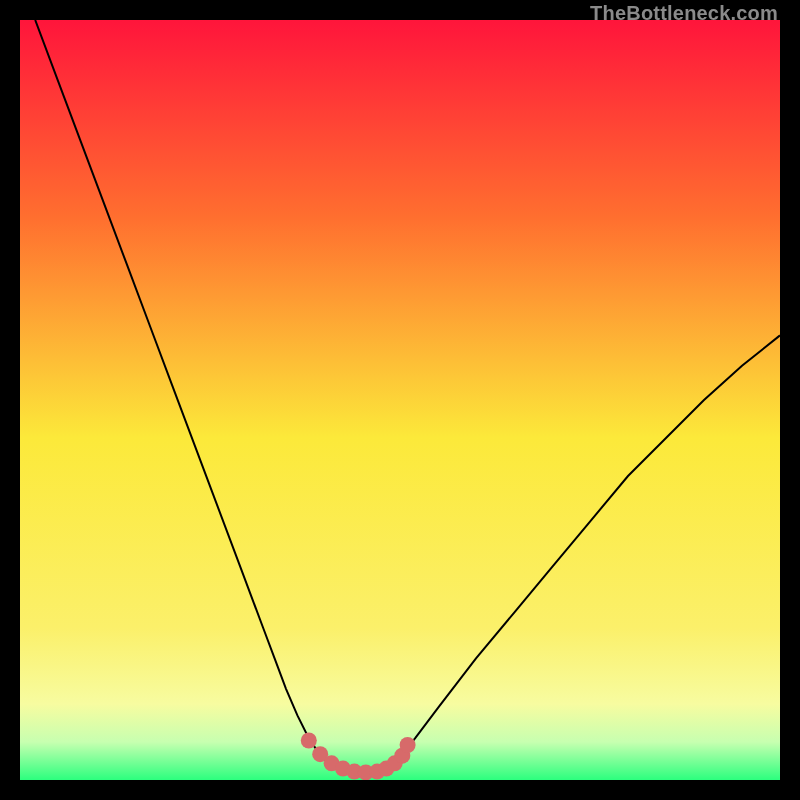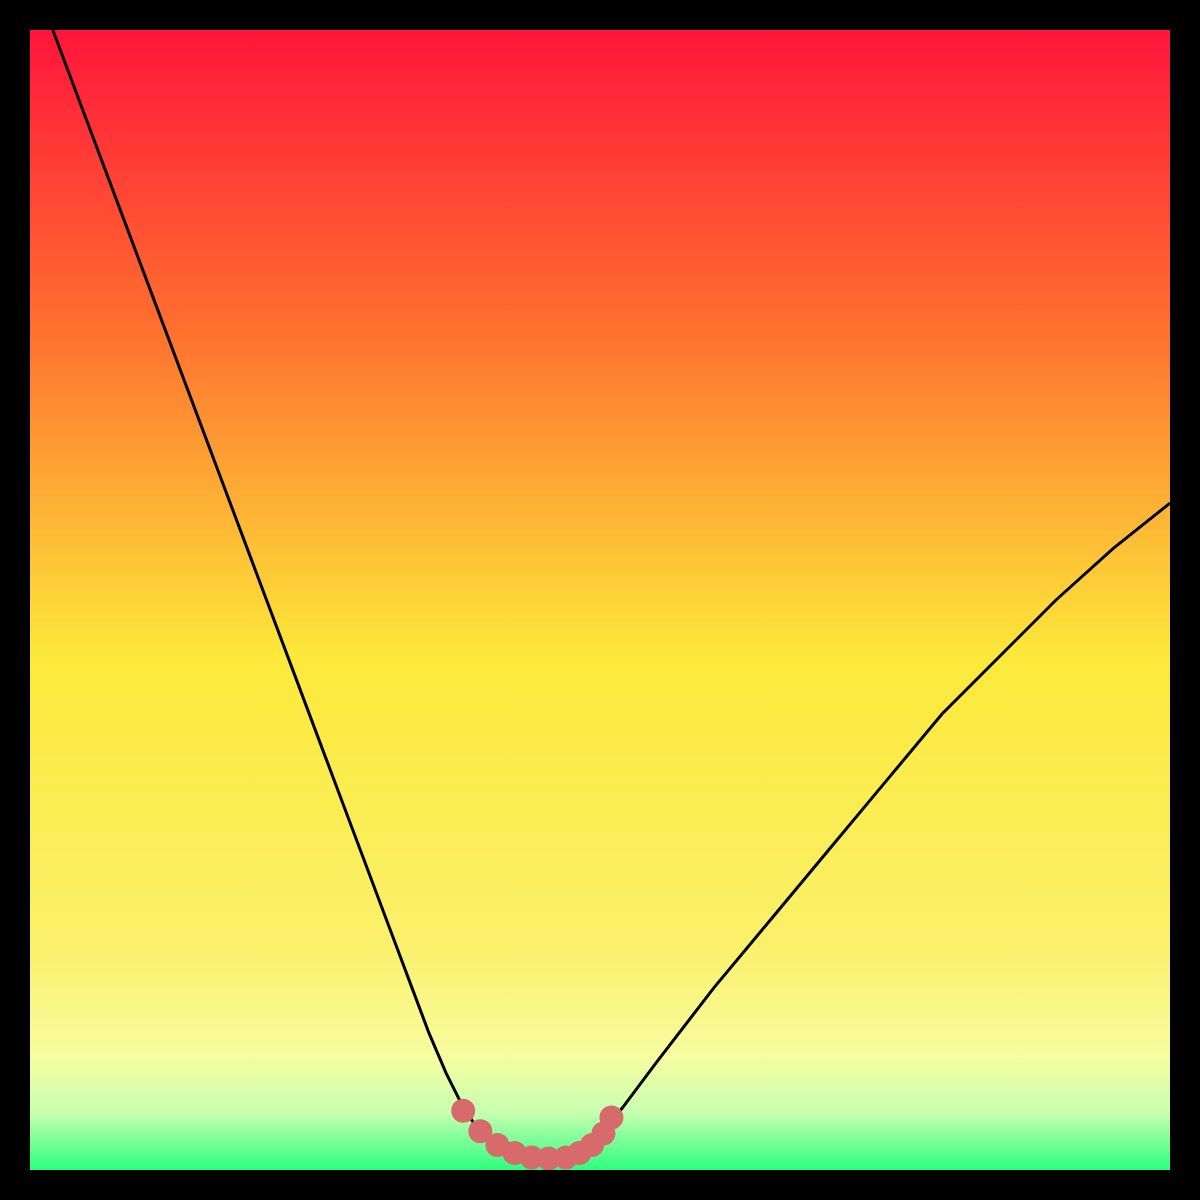--- a/index.html
+++ b/index.html
@@ -71,13 +71,14 @@
           <circle cx="345.8" cy="752.4" r="8" fill="#d76a6a"></circle>
           <circle cx="357.2" cy="751.6" r="8" fill="#d76a6a"></circle>
           <circle cx="366.3" cy="748.6" r="8" fill="#d76a6a"></circle>
           <circle cx="374.7" cy="743.3" r="8" fill="#d76a6a"></circle>
           <circle cx="382.3" cy="735.7" r="8" fill="#d76a6a"></circle>
           <circle cx="387.6" cy="725.0" r="8" fill="#d76a6a"></circle>
         </g>
     </svg>
   </div>
 
+  <div class="watermark">TheBottleneck.com</div>
 </div>
 
 </body></html>

